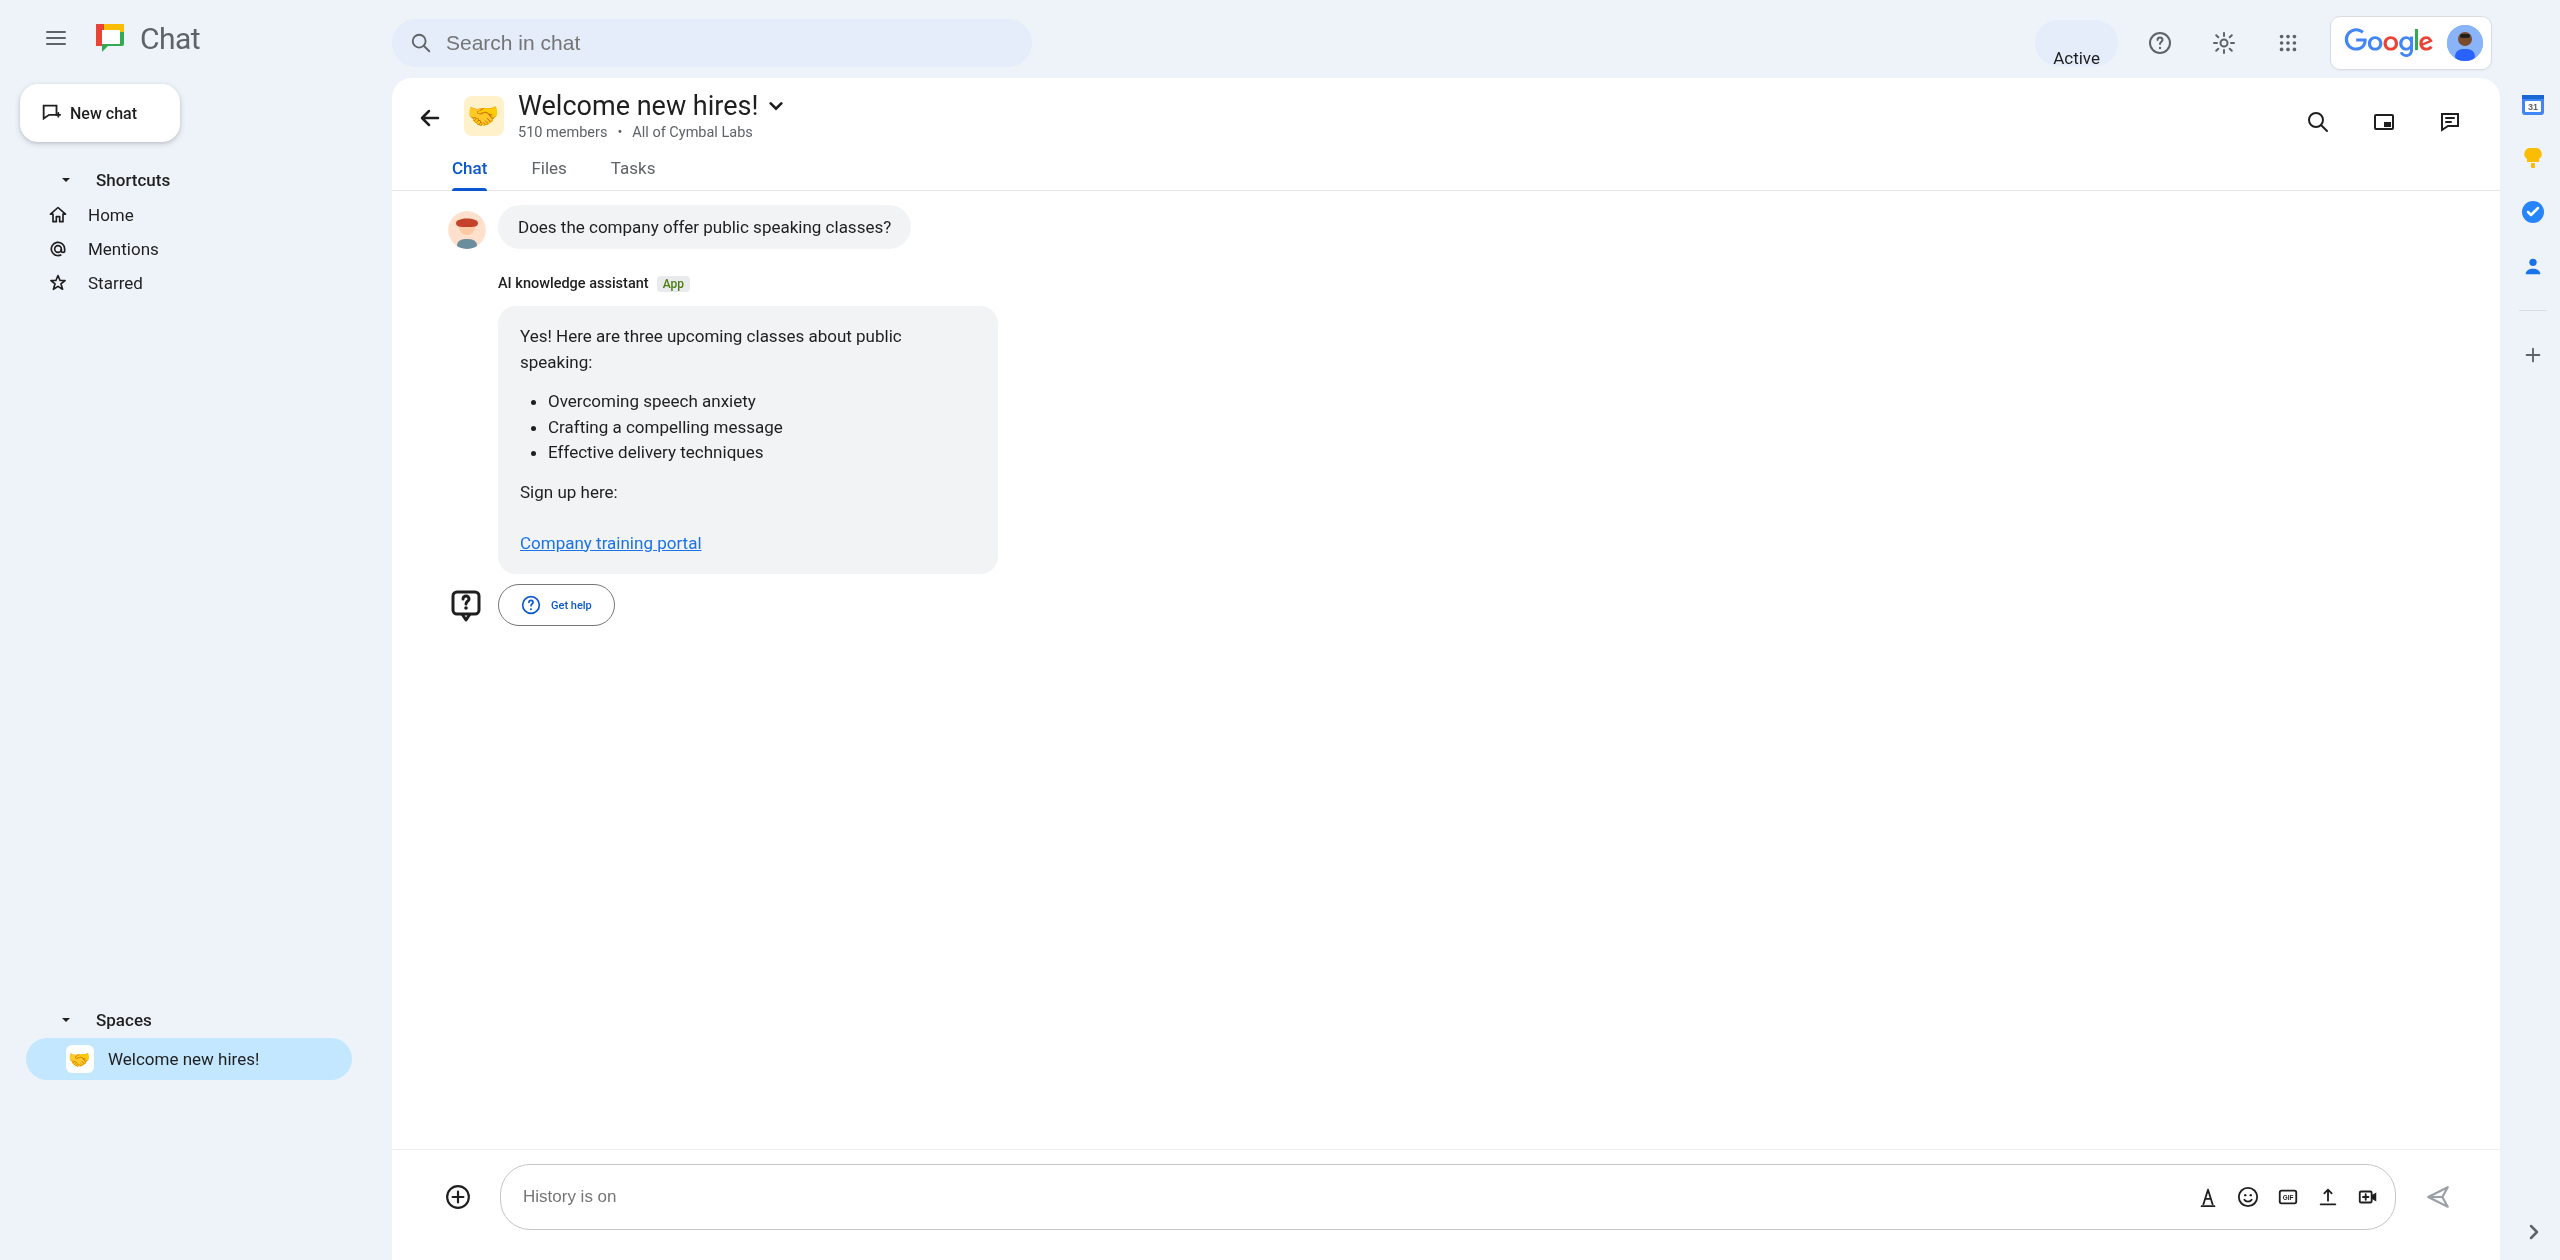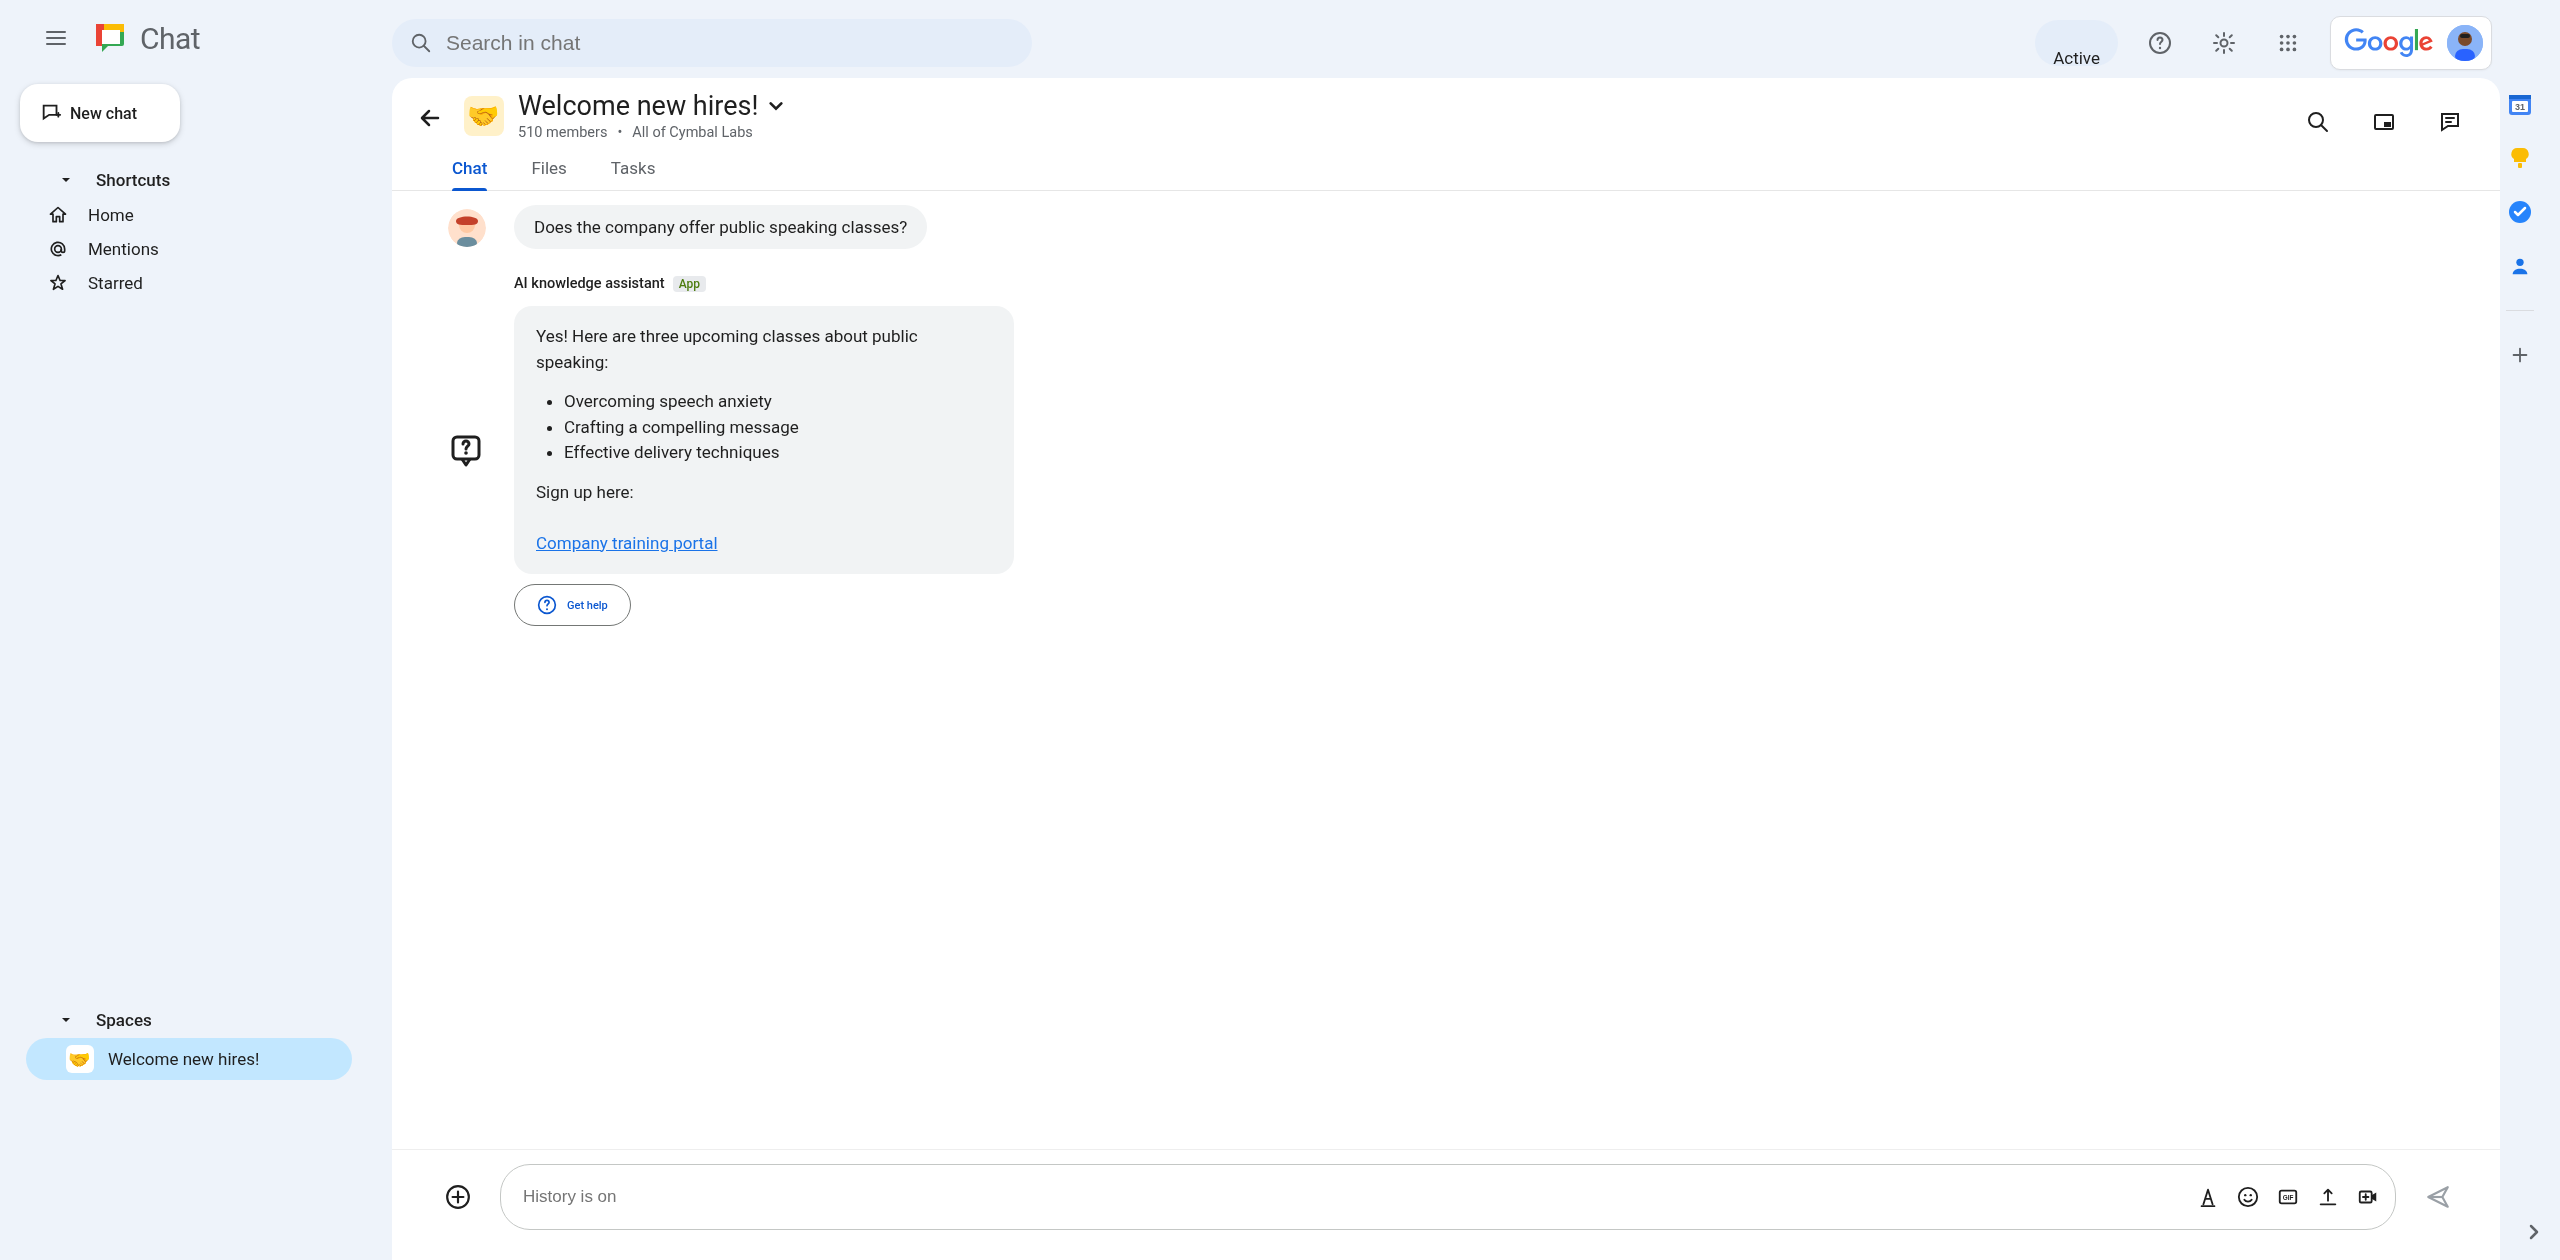--- a/index.html
+++ b/index.html
@@ -57,39 +57,39 @@
   .conv-sub { font-size:14.5px; color:#5f6368; display:flex; gap:10px; }
   .conv-head-spacer { flex:1; }
   .conv-head-icons { display:flex; gap:22px; align-items:center; margin-top:10px;}
 
   .tabs { display:flex; gap:44px; padding:14px 0 0 60px; border-bottom:1px solid #e6e6e6; }
   .tab { padding-bottom:12px; font-size:17px; color:#5f6368; cursor:pointer; position:relative; }
   .tab.active { color:#0b57d0; font-weight:500; }
   .tab.active::after { content:""; position:absolute; bottom:-1px; left:0; right:0; height:3px; background:#0b57d0; border-radius:3px 3px 0 0; }
 
   .messages { flex:1; overflow-y:auto; padding:14px 40px 20px 56px; }
-  .msg-row { display:flex; gap:28px; align-items:center; margin-bottom:26px; }
+  .msg-row { display:flex; gap:12px; align-items:flex-end; margin-bottom:26px; }
   .msg-avatar { width:38px; height:38px; border-radius:50%; flex-shrink:0; margin-top:2px; overflow:hidden; }
   .msg-body { display:flex; flex-direction:column; gap:10px; align-items:flex-start; }
   .bubble { background:#f1f3f4; border-radius:22px; padding:12px 20px; font-size:17px; }
   .bubble.big { border-radius:18px; padding:18px 22px; max-width:500px; line-height:1.5; }
   .bubble.big ul { padding-left:28px; margin:14px 0; }
   .bubble.big a { color:#1a73e8; text-decoration:underline; }
   .sender-line { display:flex; align-items:center; gap:8px; font-size:14.5px; font-weight:500; margin-bottom:4px;}
   .badge { background:#e8eaed; color:#4d7c0f; font-size:12px; padding:1px 6px; border-radius:4px; font-weight:500;}
   .get-help-btn { border:1px solid #747775; border-radius:22px; padding:10px 22px; display:flex; align-items:center; gap:10px; color:#0b57d0; font-size:11px; font-weight:500; cursor:pointer; }
 
   
   .composer-row { display:flex; align-items:center; gap:20px; padding:14px 40px 30px 44px; border-top:1px solid #eee; }
   .composer { flex:1; height:66px; border:1px solid #c4c7c5; border-radius:30px; display:flex; align-items:center; padding:0 16px 0 22px; }
   .composer input { flex:1; border:none; outline:none; font-size:17px; color:#5f6368; background:transparent; }
   .compose-icons { display:flex; gap:18px; align-items:center; }
 
   
-  .side-rail { position:fixed; right:13px; top:90px; width:54px; display:flex; flex-direction:column; align-items:center; gap:26px; }
+  .side-rail { position:fixed; right:0; top:90px; width:54px; display:flex; flex-direction:column; align-items:center; gap:26px; }
   .side-rail .rail-item { width:28px; height:28px; cursor:pointer; display:flex; align-items:center; justify-content:center;}
   .rail-divider { width:28px; height:1px; background:#dadce0; margin:4px 0; }
   .rail-chevron { position:fixed; bottom:16px; right:14px; cursor:pointer; }
 
   svg { display:block; }
 </style>
 </head>
 <body>
 
 <div class="sidebar">

